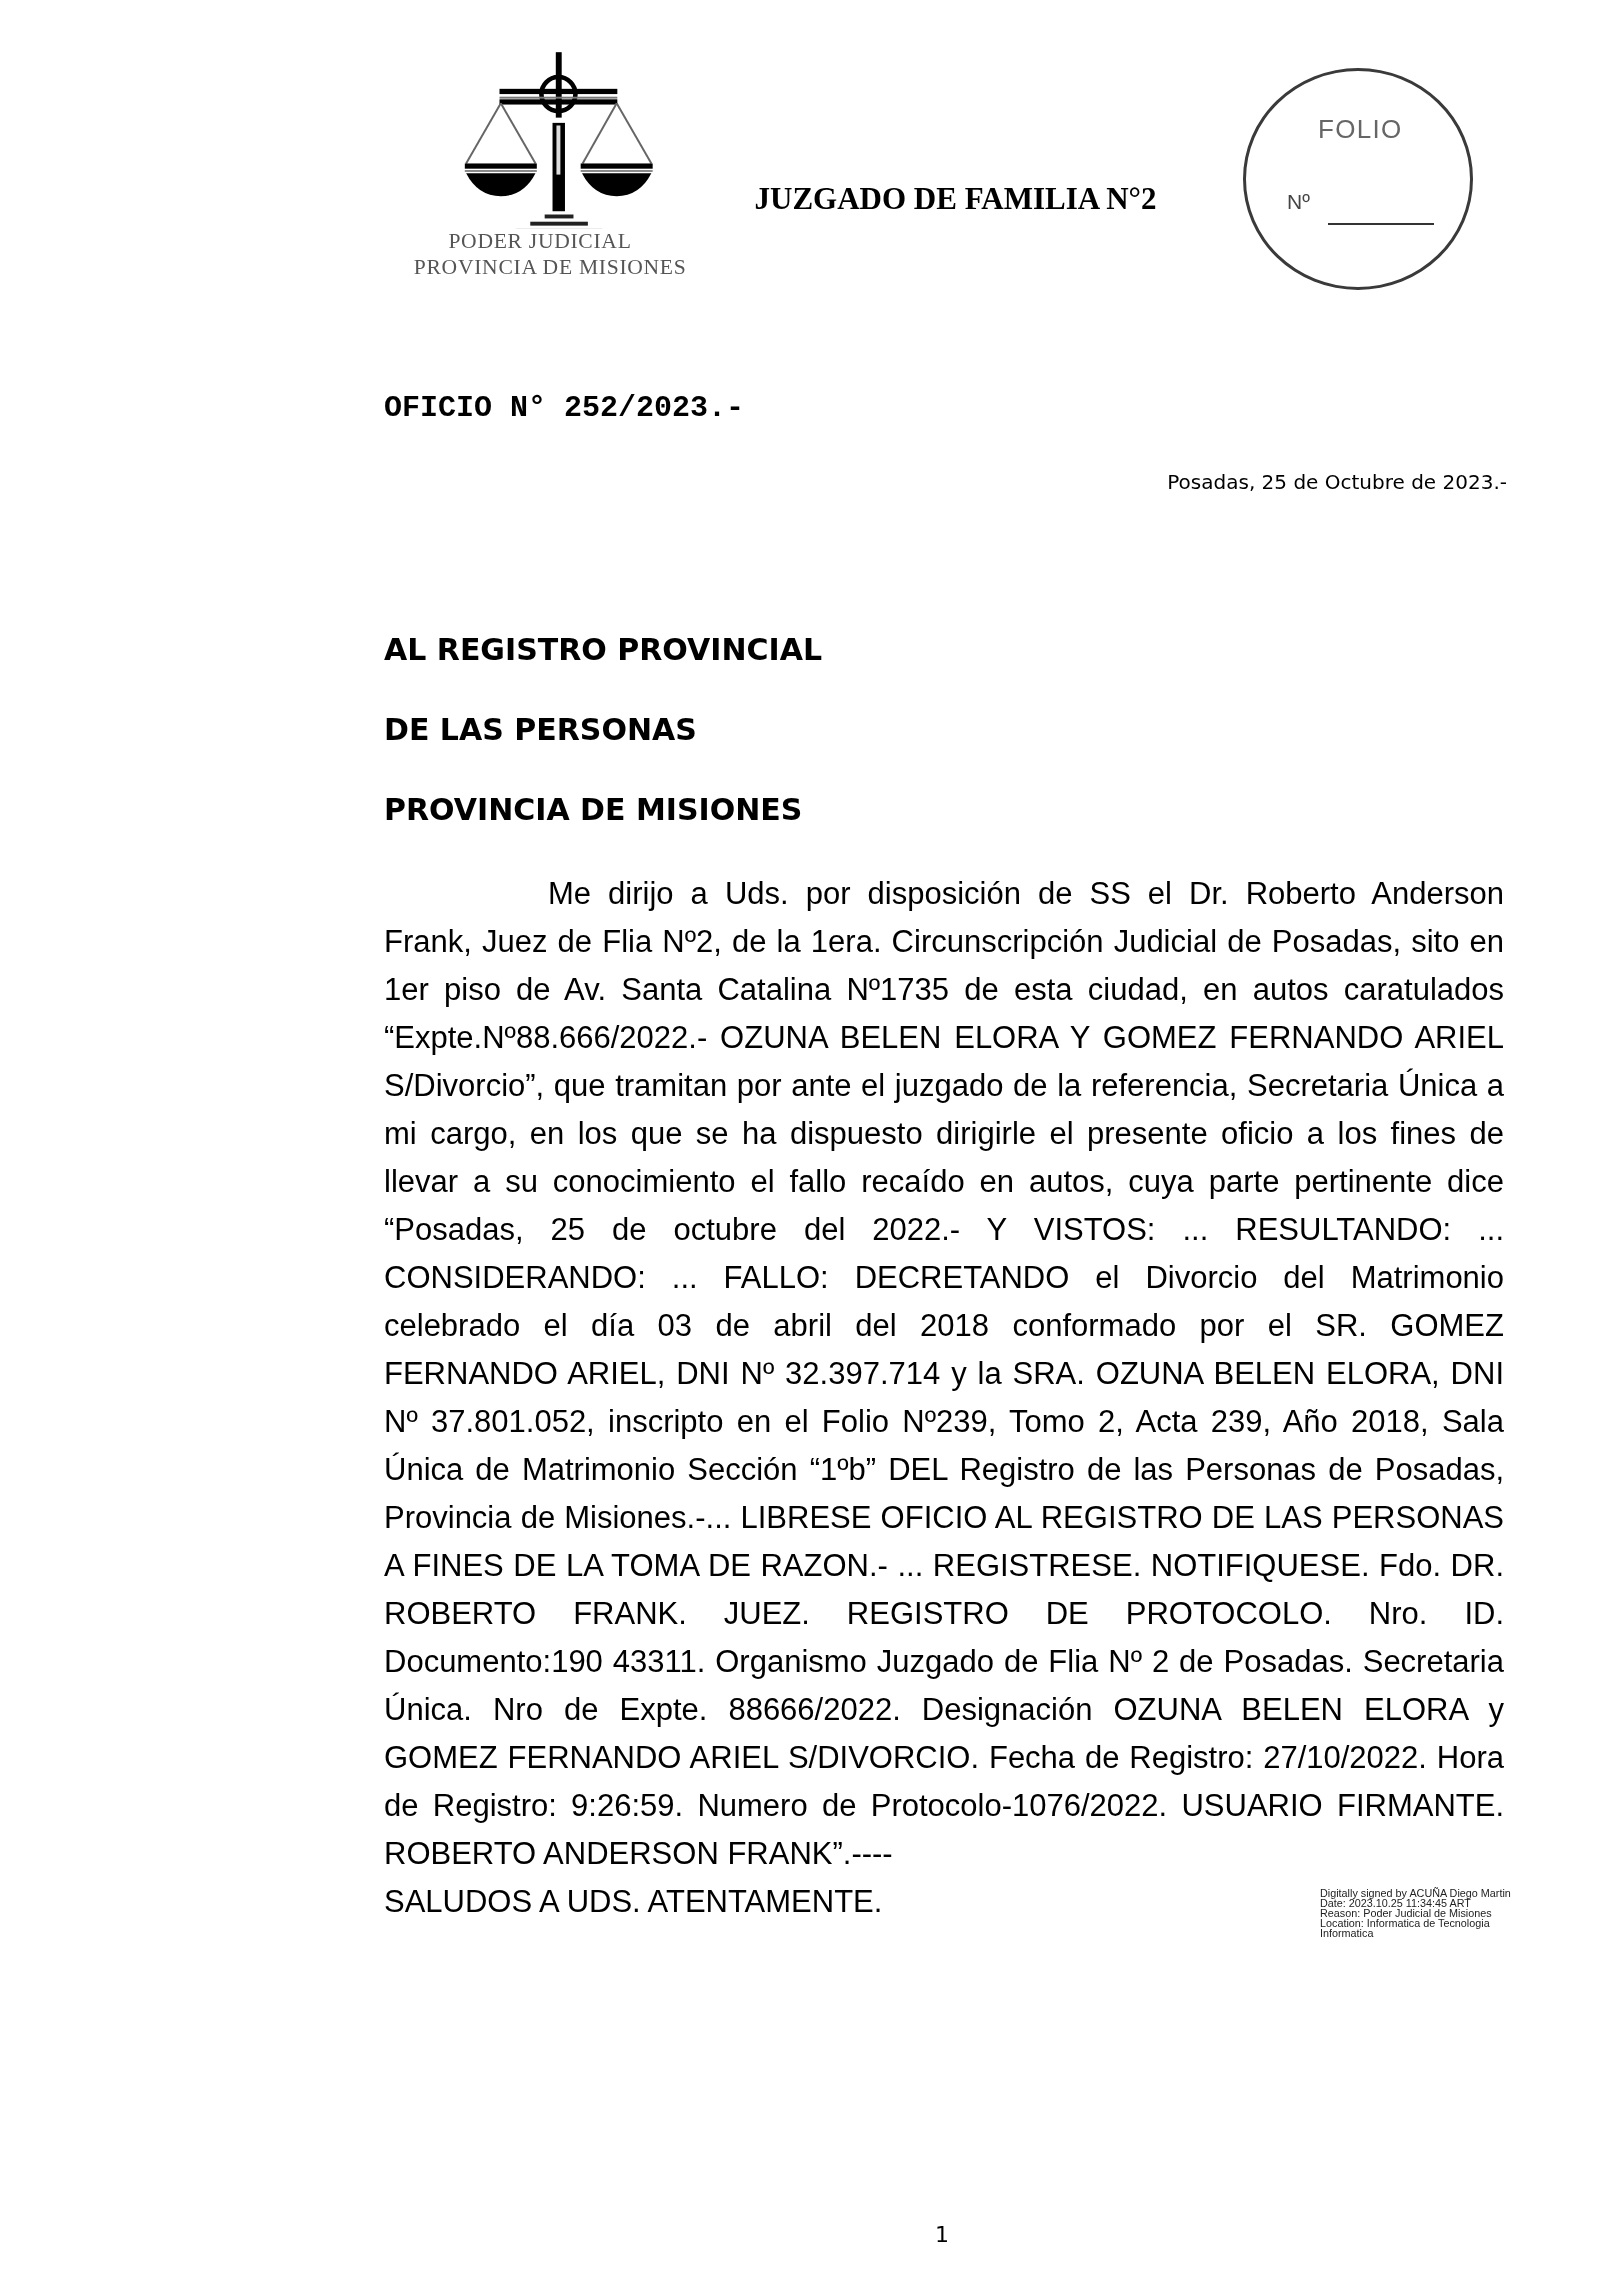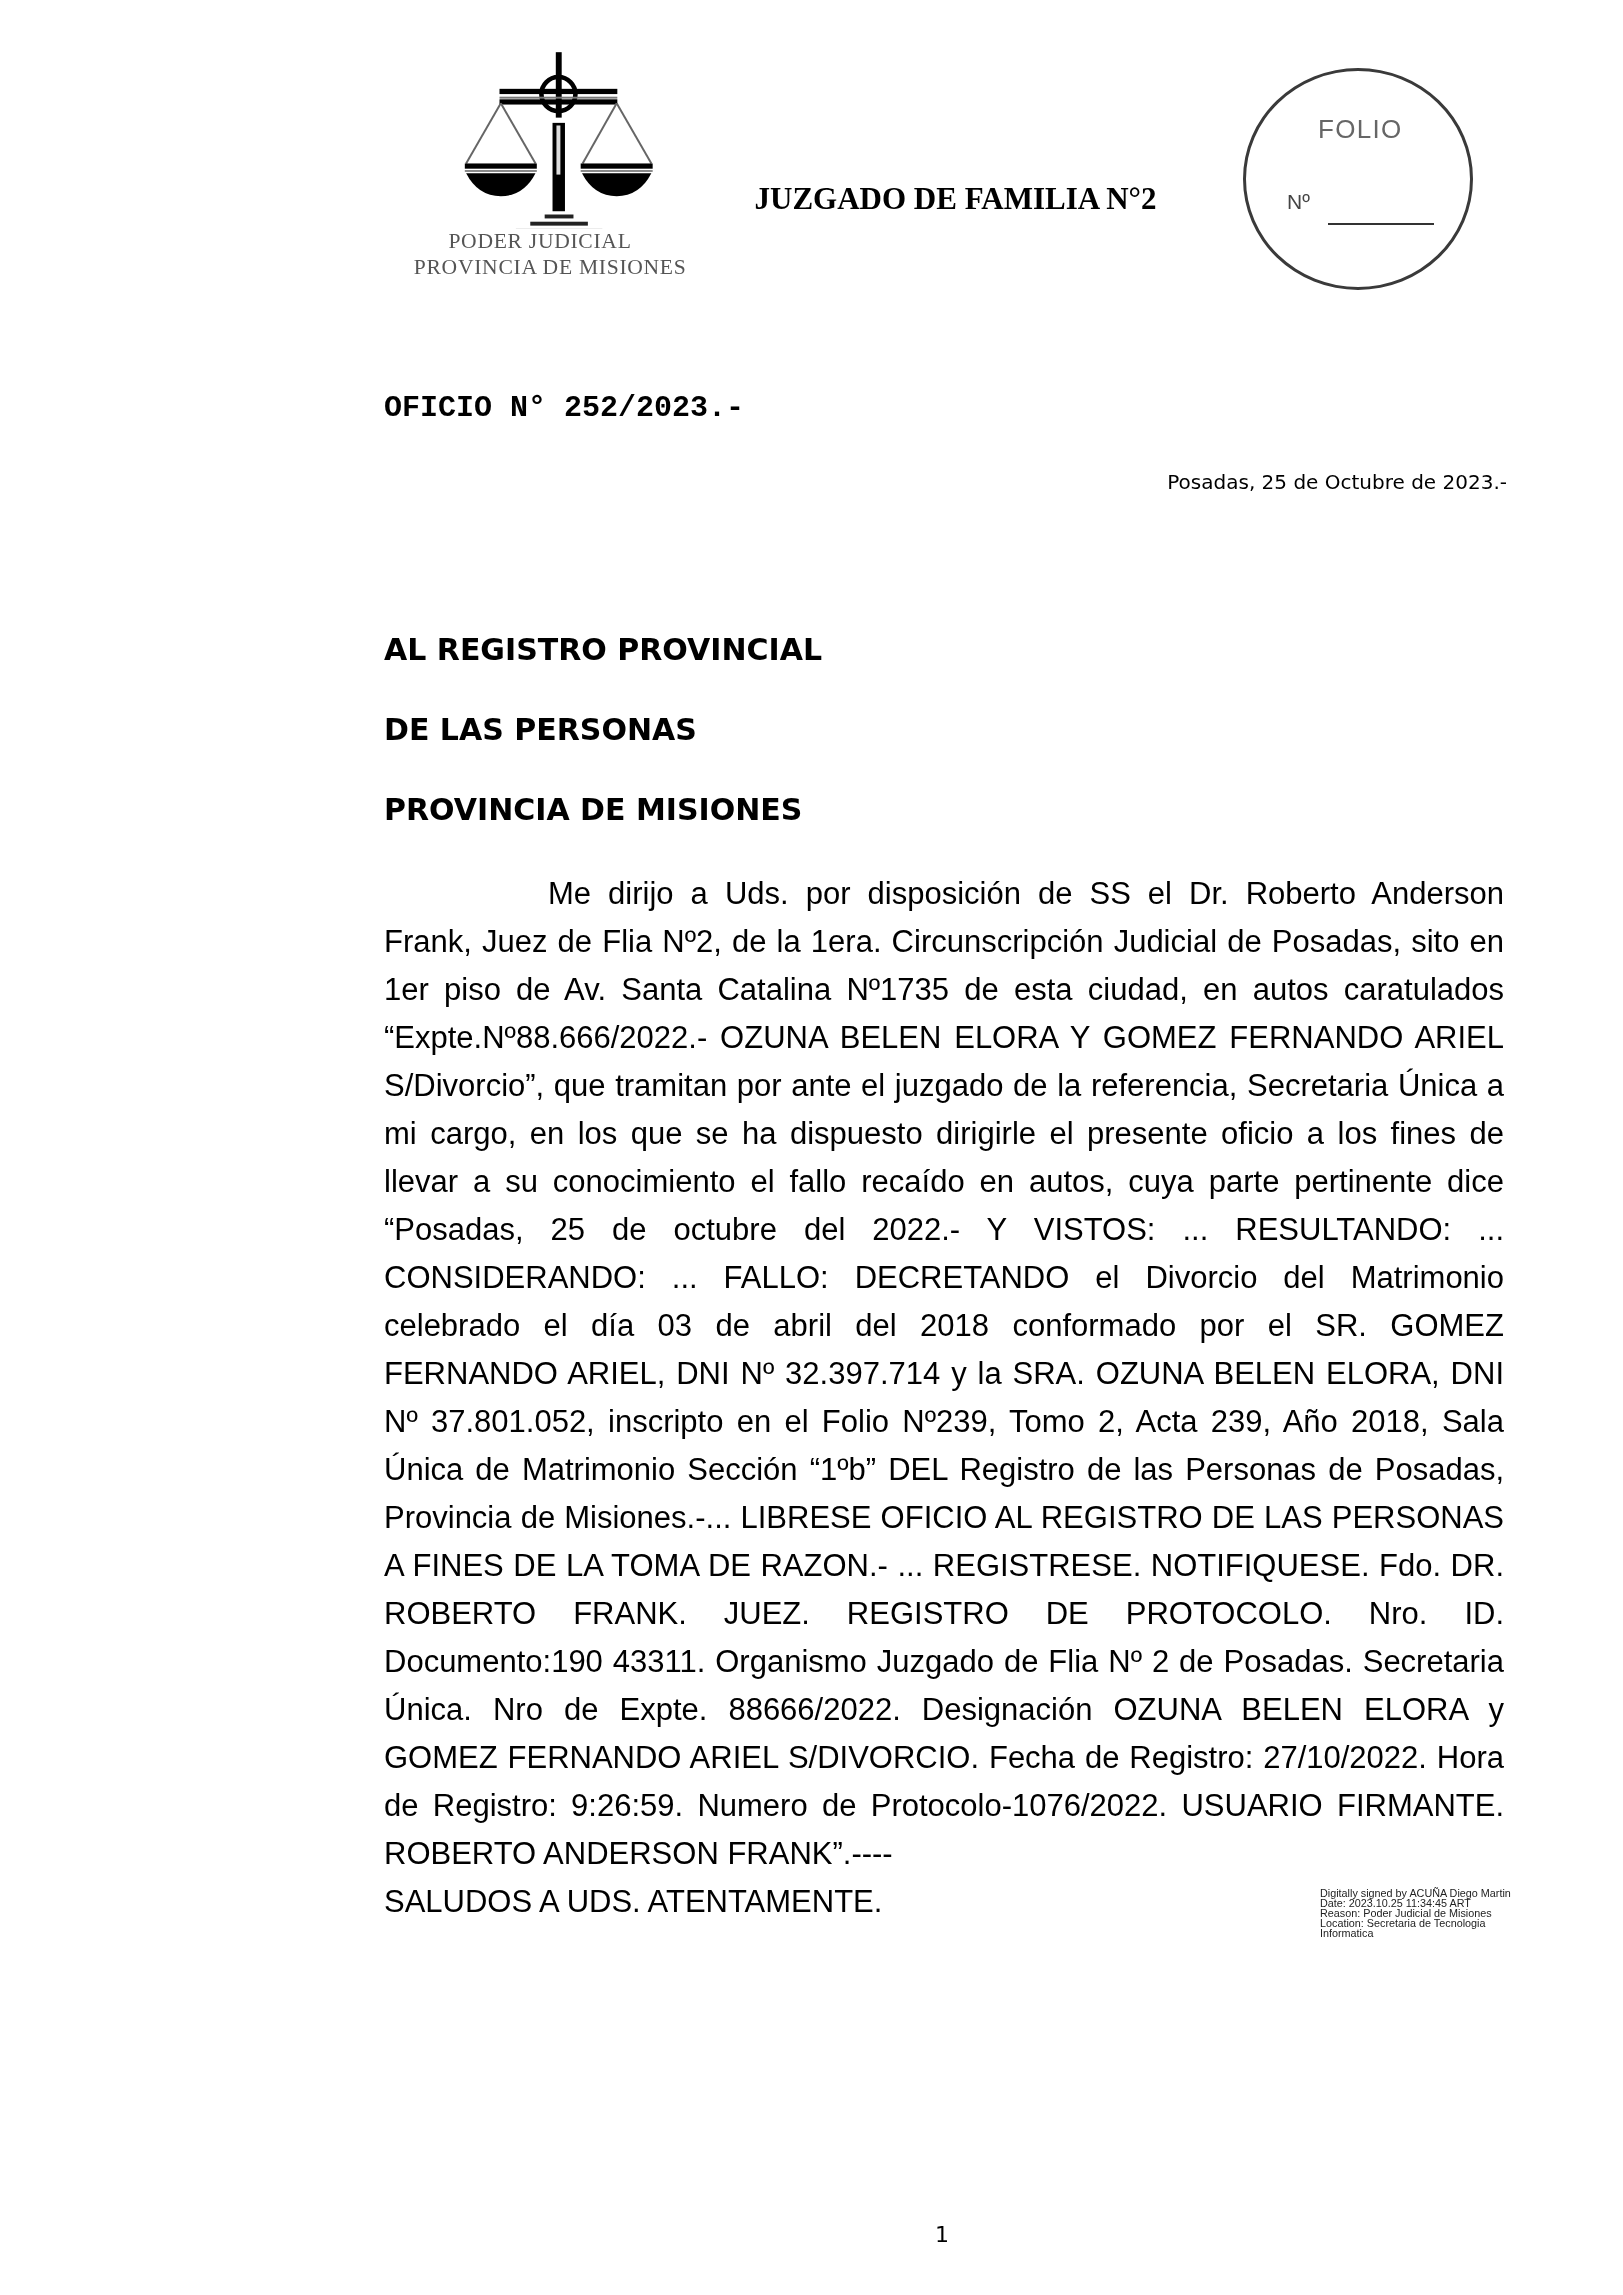--- a/index.html
+++ b/index.html
@@ -105,18 +105,18 @@
 
 <div id="body-text" class="abs">
   <p id="para-main">Me dirijo a Uds. por disposición de SS el Dr. Roberto Anderson Frank, Juez de Flia Nº2, de la 1era. Circunscripción Judicial de Posadas, sito en 1er piso de Av. Santa Catalina Nº1735 de esta ciudad, en autos caratulados “Expte.Nº88.666/2022.- OZUNA BELEN ELORA Y GOMEZ FERNANDO ARIEL S/Divorcio”, que tramitan por ante el juzgado de la referencia, Secretaria Única a mi cargo, en los que se ha dispuesto dirigirle el presente oficio a los fines de llevar a su conocimiento el fallo recaído en autos, cuya parte pertinente dice “Posadas, 25 de octubre del 2022.- Y VISTOS: ... RESULTANDO: ... CONSIDERANDO: ... FALLO: DECRETANDO el Divorcio del Matrimonio celebrado el día 03 de abril del 2018 conformado por el SR. GOMEZ FERNANDO ARIEL, DNI Nº 32.397.714 y la SRA. OZUNA BELEN ELORA, DNI Nº 37.801.052, inscripto en el Folio Nº239, Tomo 2, Acta 239, Año 2018, Sala Única de Matrimonio Sección “1ºb” DEL Registro de las Personas de Posadas, Provincia de Misiones.-... LIBRESE OFICIO AL REGISTRO DE LAS PERSONAS A FINES DE LA TOMA DE RAZON.- ... REGISTRESE. NOTIFIQUESE. Fdo. DR. ROBERTO FRANK. JUEZ. REGISTRO DE PROTOCOLO. Nro. ID. Documento:190 43311. Organismo Juzgado de Flia Nº 2 de Posadas. Secretaria Única. Nro de Expte. 88666/2022. Designación OZUNA BELEN ELORA y GOMEZ FERNANDO ARIEL S/DIVORCIO. Fecha de Registro: 27/10/2022. Hora de Registro: 9:26:59. Numero de Protocolo-1076/2022. USUARIO FIRMANTE. ROBERTO ANDERSON FRANK”.----</p>
   <p id="closing">SALUDOS A UDS. ATENTAMENTE.</p>
 </div>
 
 <div id="signature" class="abs">
   <div>Digitally signed by ACUÑA Diego Martin</div>
   <div>Date: 2023.10.25 11:34:45 ART</div>
   <div>Reason: Poder Judicial de Misiones</div>
-  <div>Location: Secretaria de Tecnologia</div>
+  <div>Location: Informatica de Tecnologia</div>
   <div>Informatica</div>
 </div>
 
 <div id="page-number" class="abs">1</div>
 
 
 </body></html>

